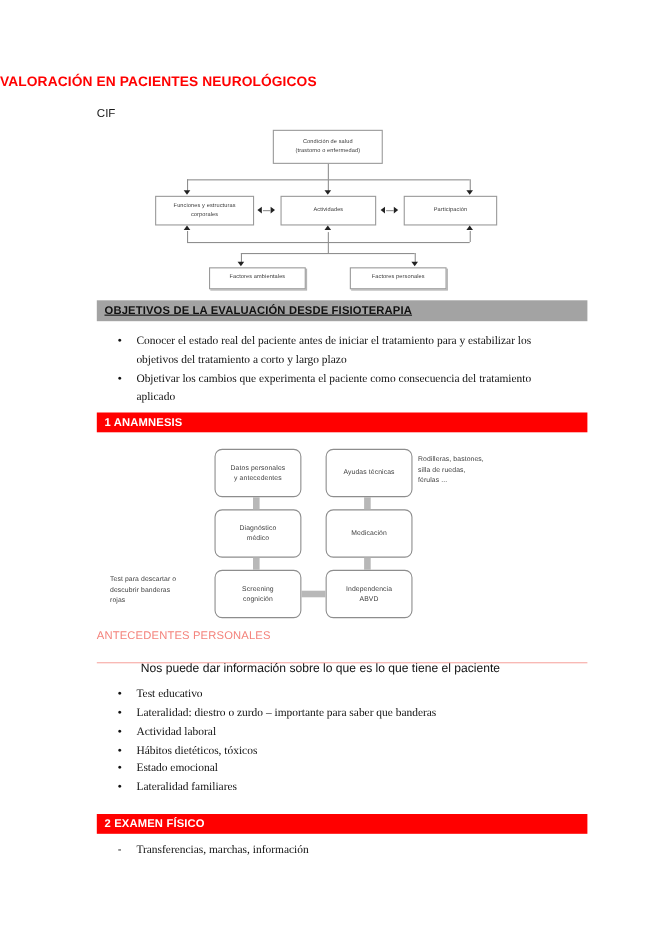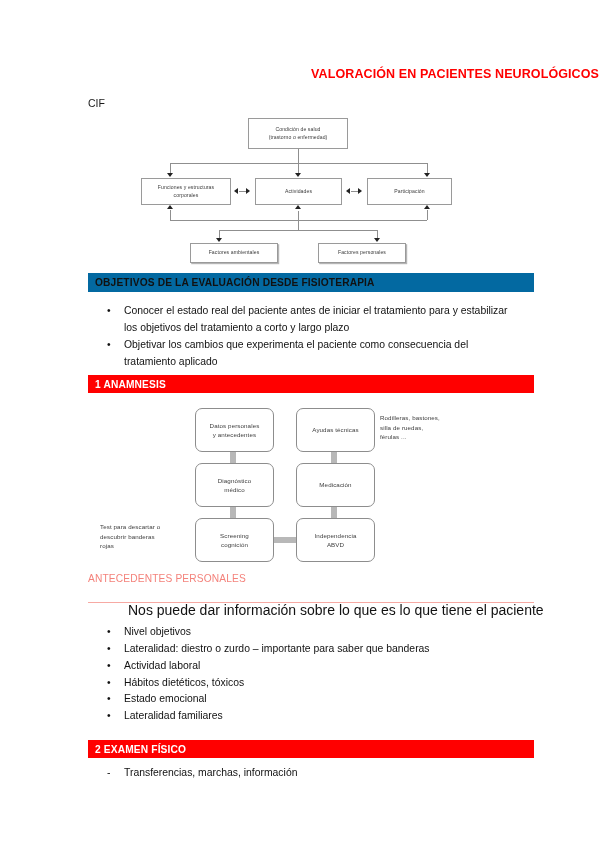--- a/index.html
+++ b/index.html
@@ -21,21 +21,21 @@
     width: 599px;
     height: 848px;
     background: #fff;
   }
 
   
   .doc-title {
     position: absolute;
     left: 0; top: 67px;
     width: 599px;
-    text-align: right;
+    text-align: left;
     font-size: 12.5px;
     font-weight: bold;
     color: #FF0000;
     letter-spacing: 0.1px;
   }
 
   .cif-label {
     position: absolute;
     left: 88px; top: 97px;
     font-size: 10.5px;
@@ -102,24 +102,25 @@
     left: 88px;
     width: 446px;
     box-sizing: border-box;
     display: flex;
     align-items: center;
     padding-left: 7px;
     font-size: 10.2px;
     letter-spacing: 0.15px;
   }
   .band-pink {
-    background: #0369a1;
+    background: #a3a3a3;
     color: #111;
     font-weight: bold;
     height: 19px;
+    text-decoration: underline;
   }
   .band-red {
     background: #FF0000;
     color: #ffffff;
     font-weight: bold;
     height: 18px;
   }
 
   .sub-head {
     position: absolute;
@@ -129,21 +130,21 @@
     font-size: 10.2px;
     color: #F4827B;
     border-bottom: 1.1px solid #F7A9A3;
     padding-bottom: 18px;
     letter-spacing: 0.15px;
   }
 
   
   .para {
     position: absolute;
-    font-size: 14px;
+    font-size: 11px;
     color: #111;
     line-height: 1.5;
     padding-left: 40px;
   }
   .bullet-list {
     position: absolute;
     margin: 0;
     padding: 0;
     list-style: none;
   }
@@ -157,21 +158,21 @@
   .bullet-list li .bl-dot {
     position: absolute;
     left: 19px; top: 0;
     font-size: 10.4px;
   }
   .bullet-list li .bl-dash {
     position: absolute;
     left: 19px; top: 0;
     font-size: 10.4px;
   }
-  .bullet-list li .bl-text { display: block; }
+  .bullet-list li .bl-text { display: block; font-family: Liberation Serif, serif; }
 
   
   .flow {
     position: absolute;
     left: 90px; top: 400px;
     width: 420px;
     height: 165px;
   }
   .flow-box {
     position: absolute;
@@ -345,21 +346,21 @@
 
   <div class="sub-head" style="top:573px;">
     <span>ANTECEDENTES PERSONALES</span>
   </div>
 
   <div class="para" style="left:88px; top:600px; width:430px;">Nos puede dar información sobre lo que es lo que tiene el paciente</div>
 
   <ul class="bullet-list" style="left:88px; top:624px; width:430px;">
     <li>
       <span class="bl-dot">•</span>
-      <span class="bl-text">Nivel objetivos</span>
+      <span class="bl-text">Test educativo</span>
     </li>
     <li>
       <span class="bl-dot">•</span>
       <span class="bl-text">Lateralidad: diestro o zurdo – importante para saber que banderas</span>
     </li>
     <li>
       <span class="bl-dot">•</span>
       <span class="bl-text">Actividad laboral</span>
     </li>
     <li>

